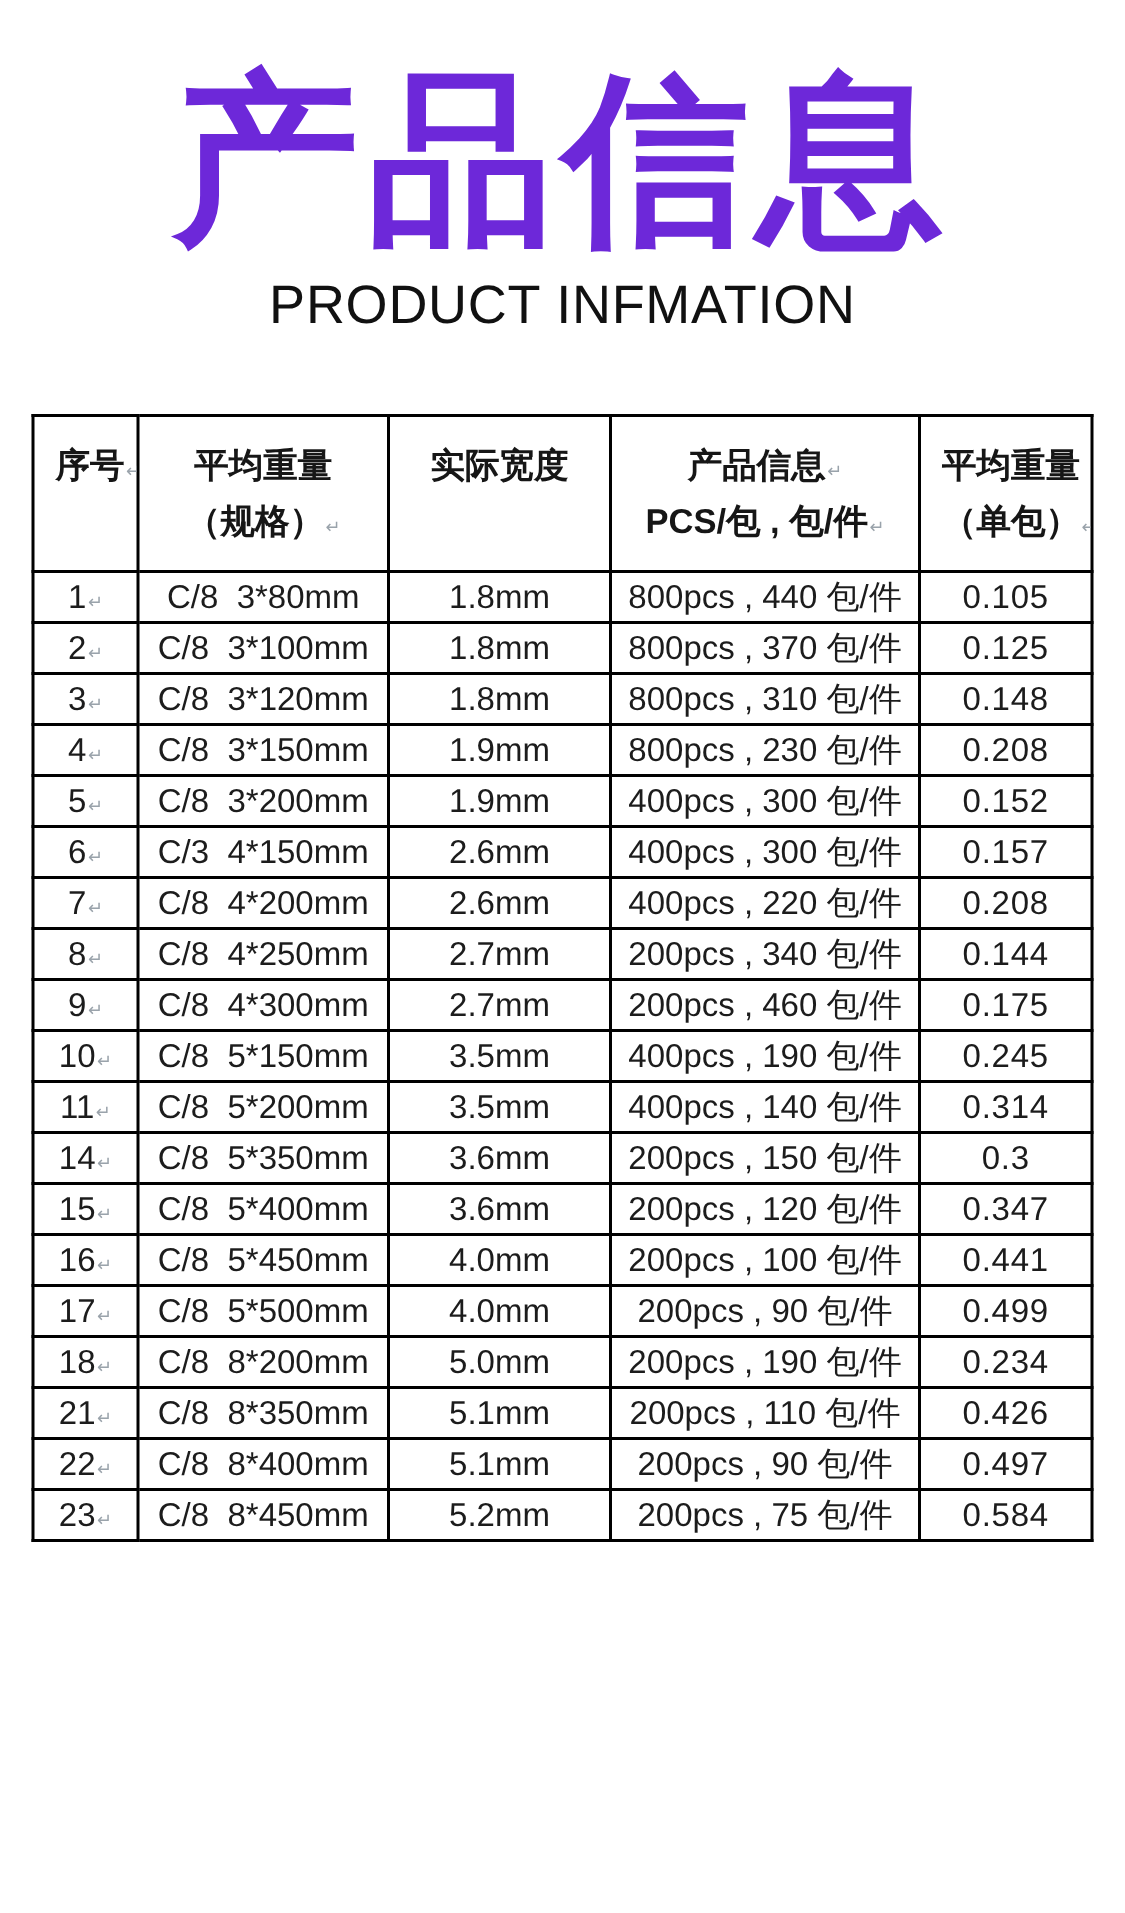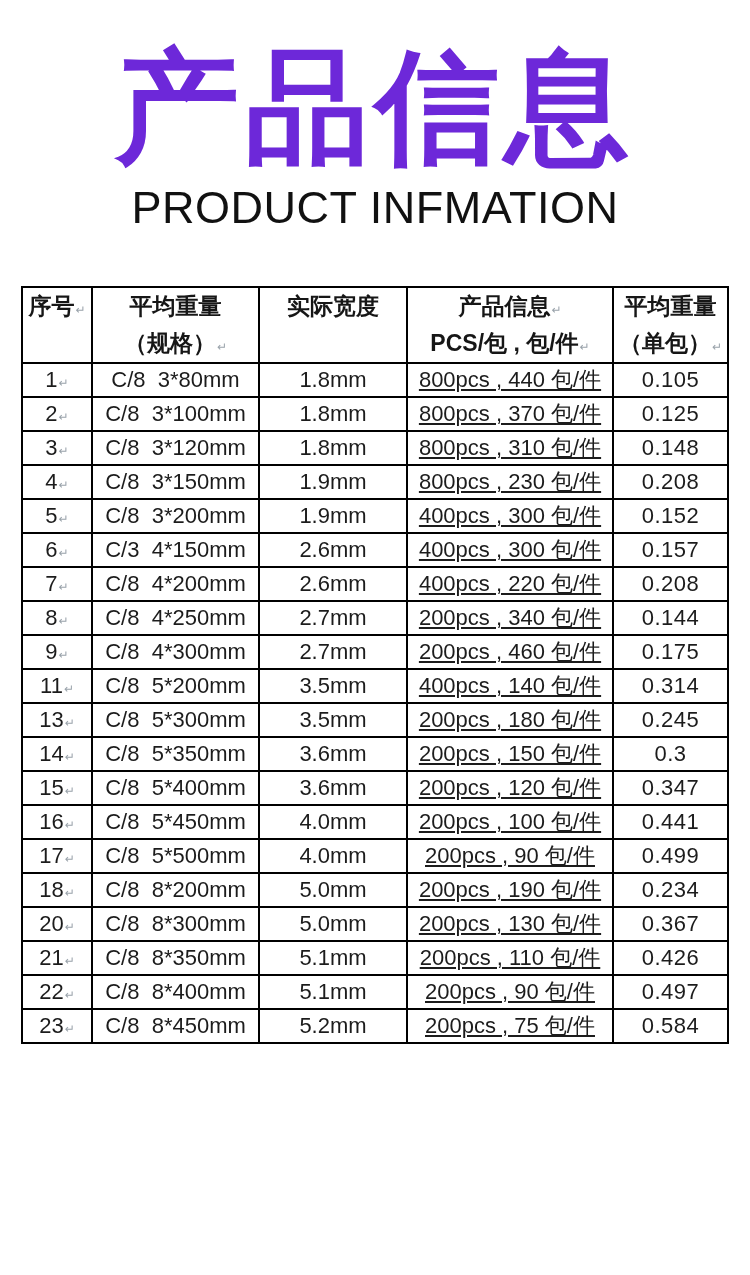--- a/index.html
+++ b/index.html
@@ -23,21 +23,21 @@
     line-height: 1.18;
     letter-spacing: 6px;
     color: #6d28d9;
     white-space: nowrap;
   }
   .title-en {
     margin-top: 2px;
     text-align: center;
     font-family: "Liberation Sans", sans-serif;
     font-weight: 400;
-    font-size: 45px;
+    font-size: 36px;
     letter-spacing: 0.5px;
     color: #111111;
     white-space: nowrap;
   }
   table.product-table {
     margin: 52px auto 0 auto;
     width: 706px;
     border-collapse: collapse;
     table-layout: fixed;
     background: #ffffff;
@@ -52,39 +52,39 @@
     border: 2px solid #000000;
     text-align: center;
     vertical-align: middle;
     overflow: hidden;
   }
   table.product-table th {
     font-weight: 700;
     font-size: 23px;
     color: #161616;
     vertical-align: top;
-    padding: 0;
+    padding: 14px;
     height: 74px;
   }
   .hline {
     height: 37px;
     line-height: 37px;
     white-space: nowrap;
   }
   table.product-table td {
     height: 34px;
     font-size: 22px;
     font-weight: 400;
     color: #1c1c1c;
     white-space: pre;
     padding: 0 2px;
   }
   td.no { font-size: 21px; }
   td.weight { font-size: 21px; letter-spacing: 0.5px; }
-  td.packing { font-size: 22px; text-decoration: underline; }
+  td.packing { font-size: 22px; }
   .pmark {
     font-size: 12px;
     color: #9aa3ab;
     font-weight: 400;
     vertical-align: baseline;
     margin-left: 1px;
   }
 </style>
 </head>
 <body>
@@ -190,37 +190,37 @@
   </tr>
 
   <tr>
     <td class="no"><span class="no-val">9</span><span class="pmark">↵</span></td>
     <td class="model">C/8  4*300mm</td>
     <td class="width">2.7mm</td>
     <td class="packing">200pcs , 460 包/件</td>
     <td class="weight">0.175</td>
   </tr>
 
+  <tr>
+    <td class="no"><span class="no-val">10</span><span class="pmark">↵</span></td>
+    <td class="model">C/8  5*150mm</td>
+    <td class="width">3.5mm</td>
+    <td class="packing">400pcs , 190 包/件</td>
+    <td class="weight">0.245</td>
+  </tr>
 
   <tr>
     <td class="no"><span class="no-val">11</span><span class="pmark">↵</span></td>
     <td class="model">C/8  5*200mm</td>
     <td class="width">3.5mm</td>
     <td class="packing">400pcs , 140 包/件</td>
     <td class="weight">0.314</td>
   </tr>
 
 
-  <tr>
-    <td class="no"><span class="no-val">13</span><span class="pmark">↵</span></td>
-    <td class="model">C/8  5*300mm</td>
-    <td class="width">3.5mm</td>
-    <td class="packing">200pcs , 180 包/件</td>
-    <td class="weight">0.245</td>
-  </tr>
 
   <tr>
     <td class="no"><span class="no-val">14</span><span class="pmark">↵</span></td>
     <td class="model">C/8  5*350mm</td>
     <td class="width">3.6mm</td>
     <td class="packing">200pcs , 150 包/件</td>
     <td class="weight">0.3</td>
   </tr>
 
   <tr>
@@ -249,27 +249,20 @@
 
   <tr>
     <td class="no"><span class="no-val">18</span><span class="pmark">↵</span></td>
     <td class="model">C/8  8*200mm</td>
     <td class="width">5.0mm</td>
     <td class="packing">200pcs , 190 包/件</td>
     <td class="weight">0.234</td>
   </tr>
 
 
-  <tr>
-    <td class="no"><span class="no-val">20</span><span class="pmark">↵</span></td>
-    <td class="model">C/8  8*300mm</td>
-    <td class="width">5.0mm</td>
-    <td class="packing">200pcs , 130 包/件</td>
-    <td class="weight">0.367</td>
-  </tr>
 
   <tr>
     <td class="no"><span class="no-val">21</span><span class="pmark">↵</span></td>
     <td class="model">C/8  8*350mm</td>
     <td class="width">5.1mm</td>
     <td class="packing">200pcs , 110 包/件</td>
     <td class="weight">0.426</td>
   </tr>
 
   <tr>

